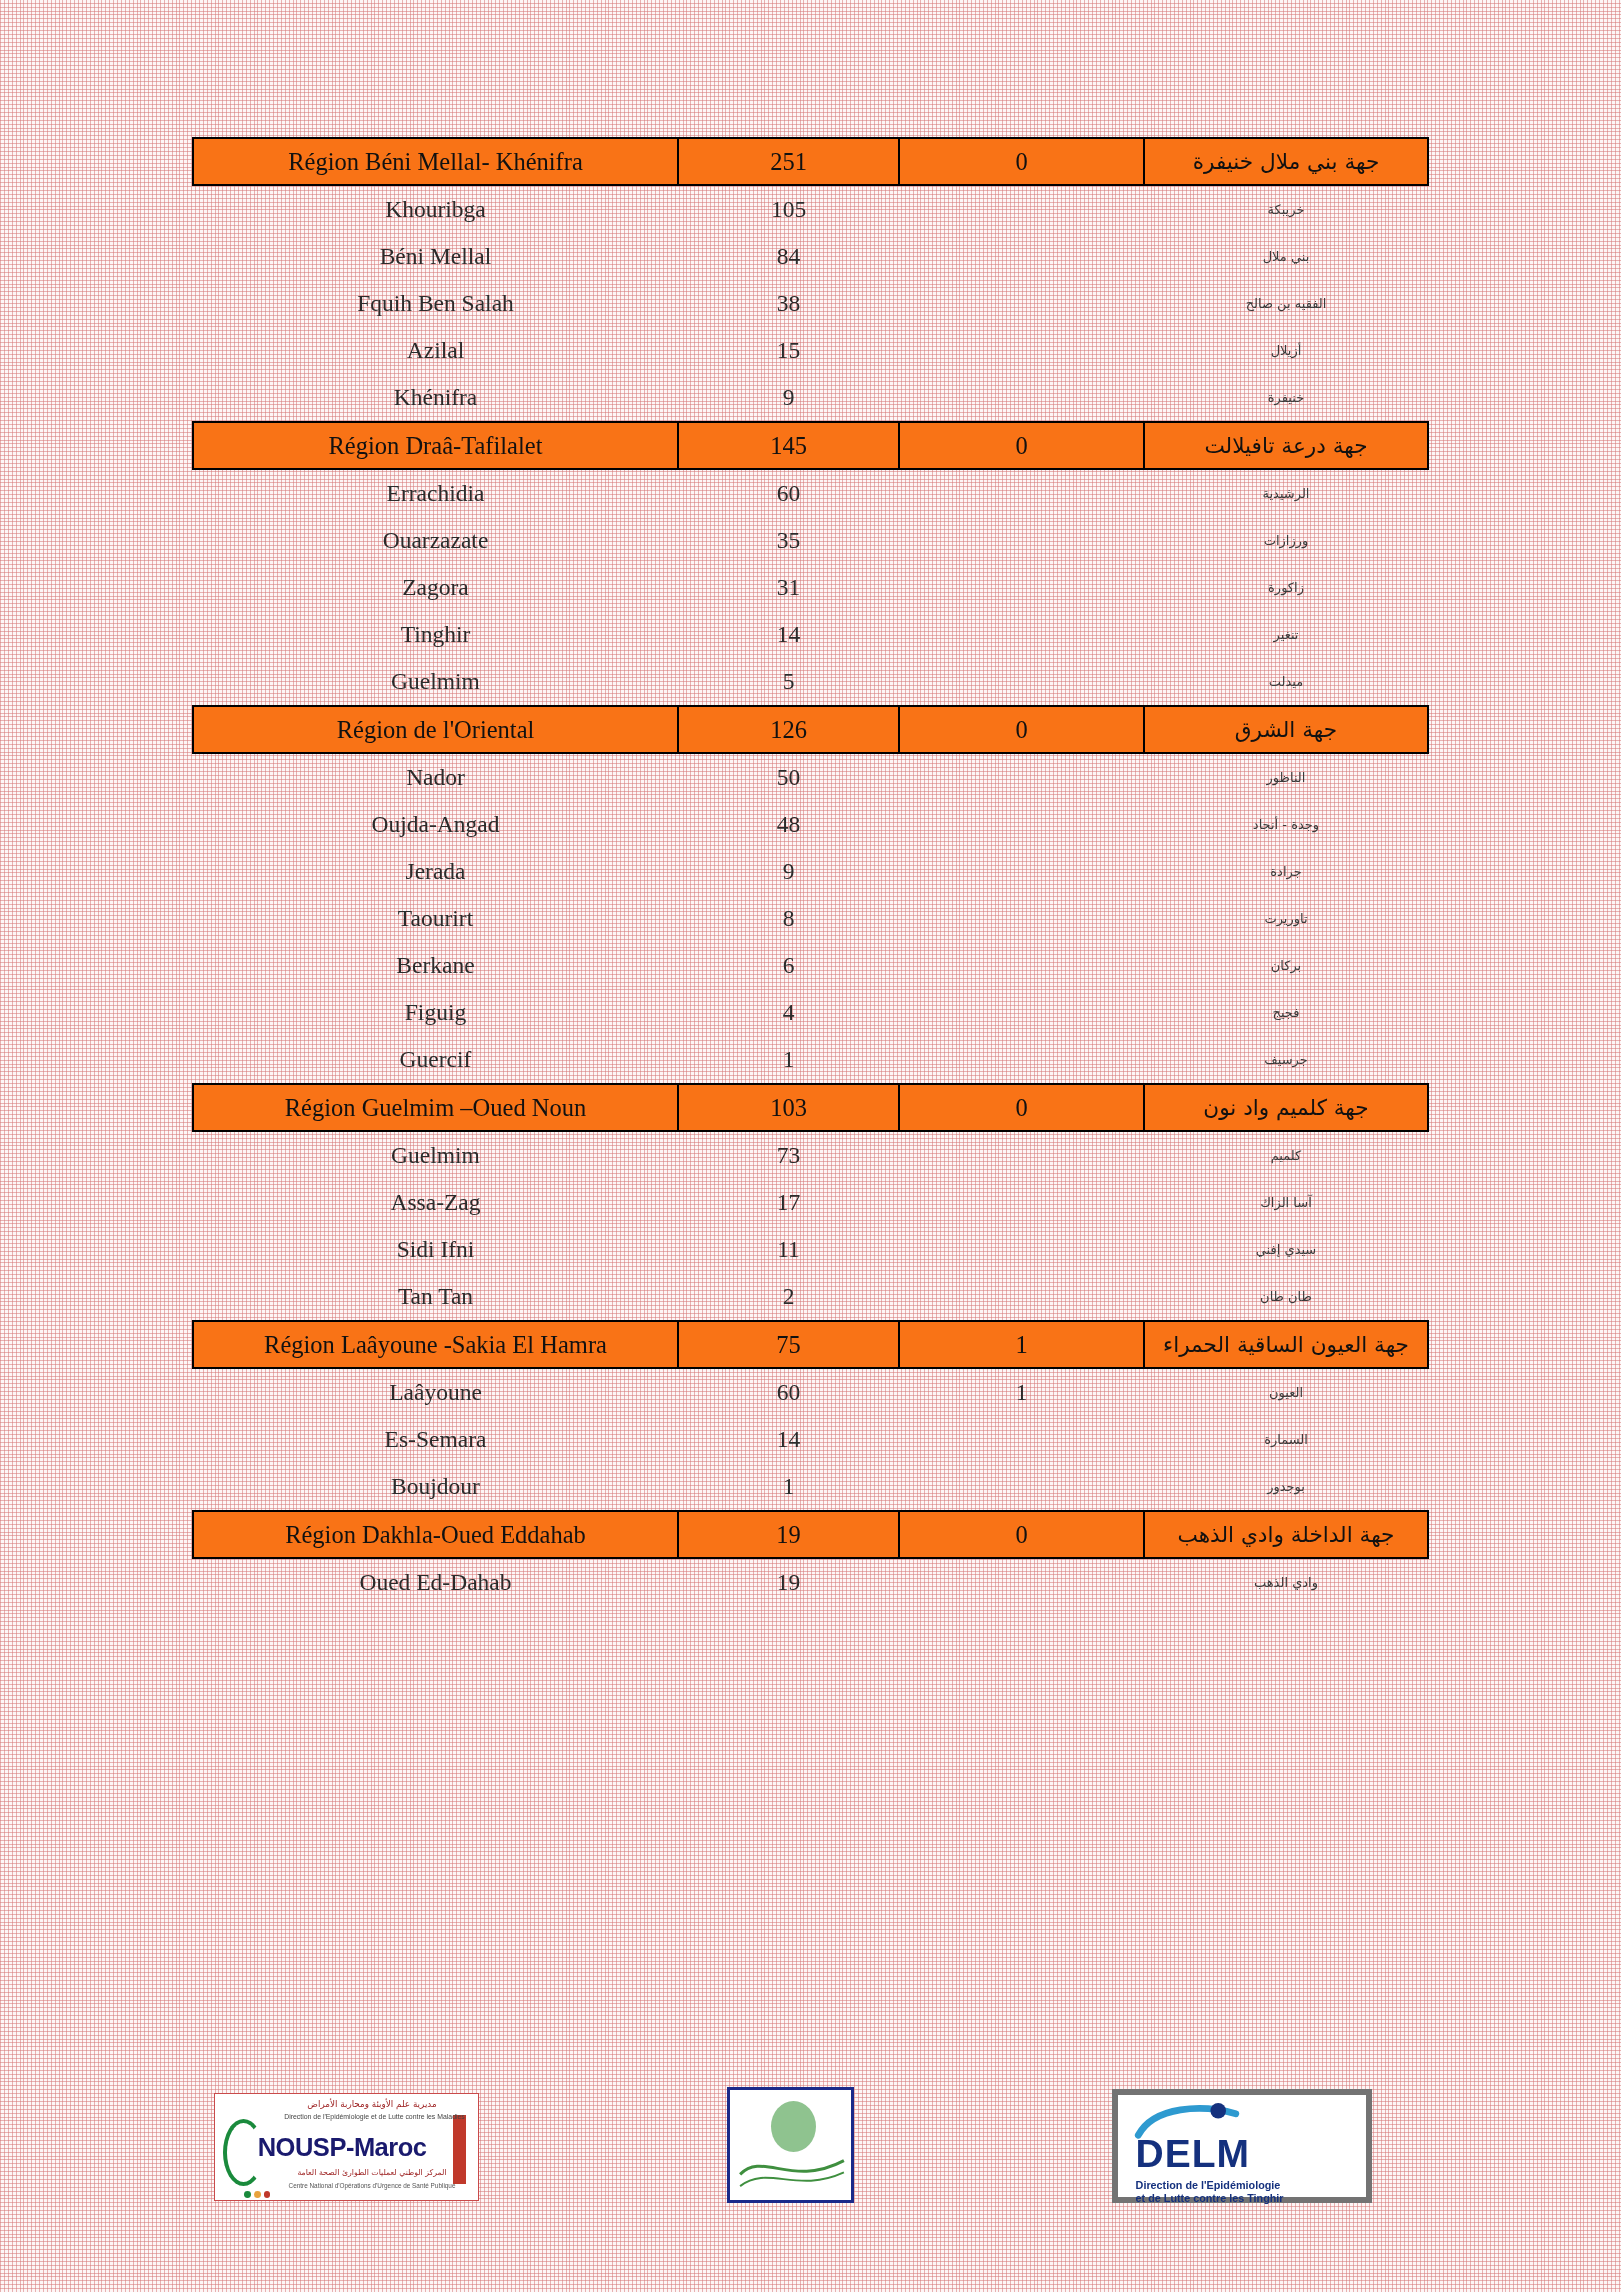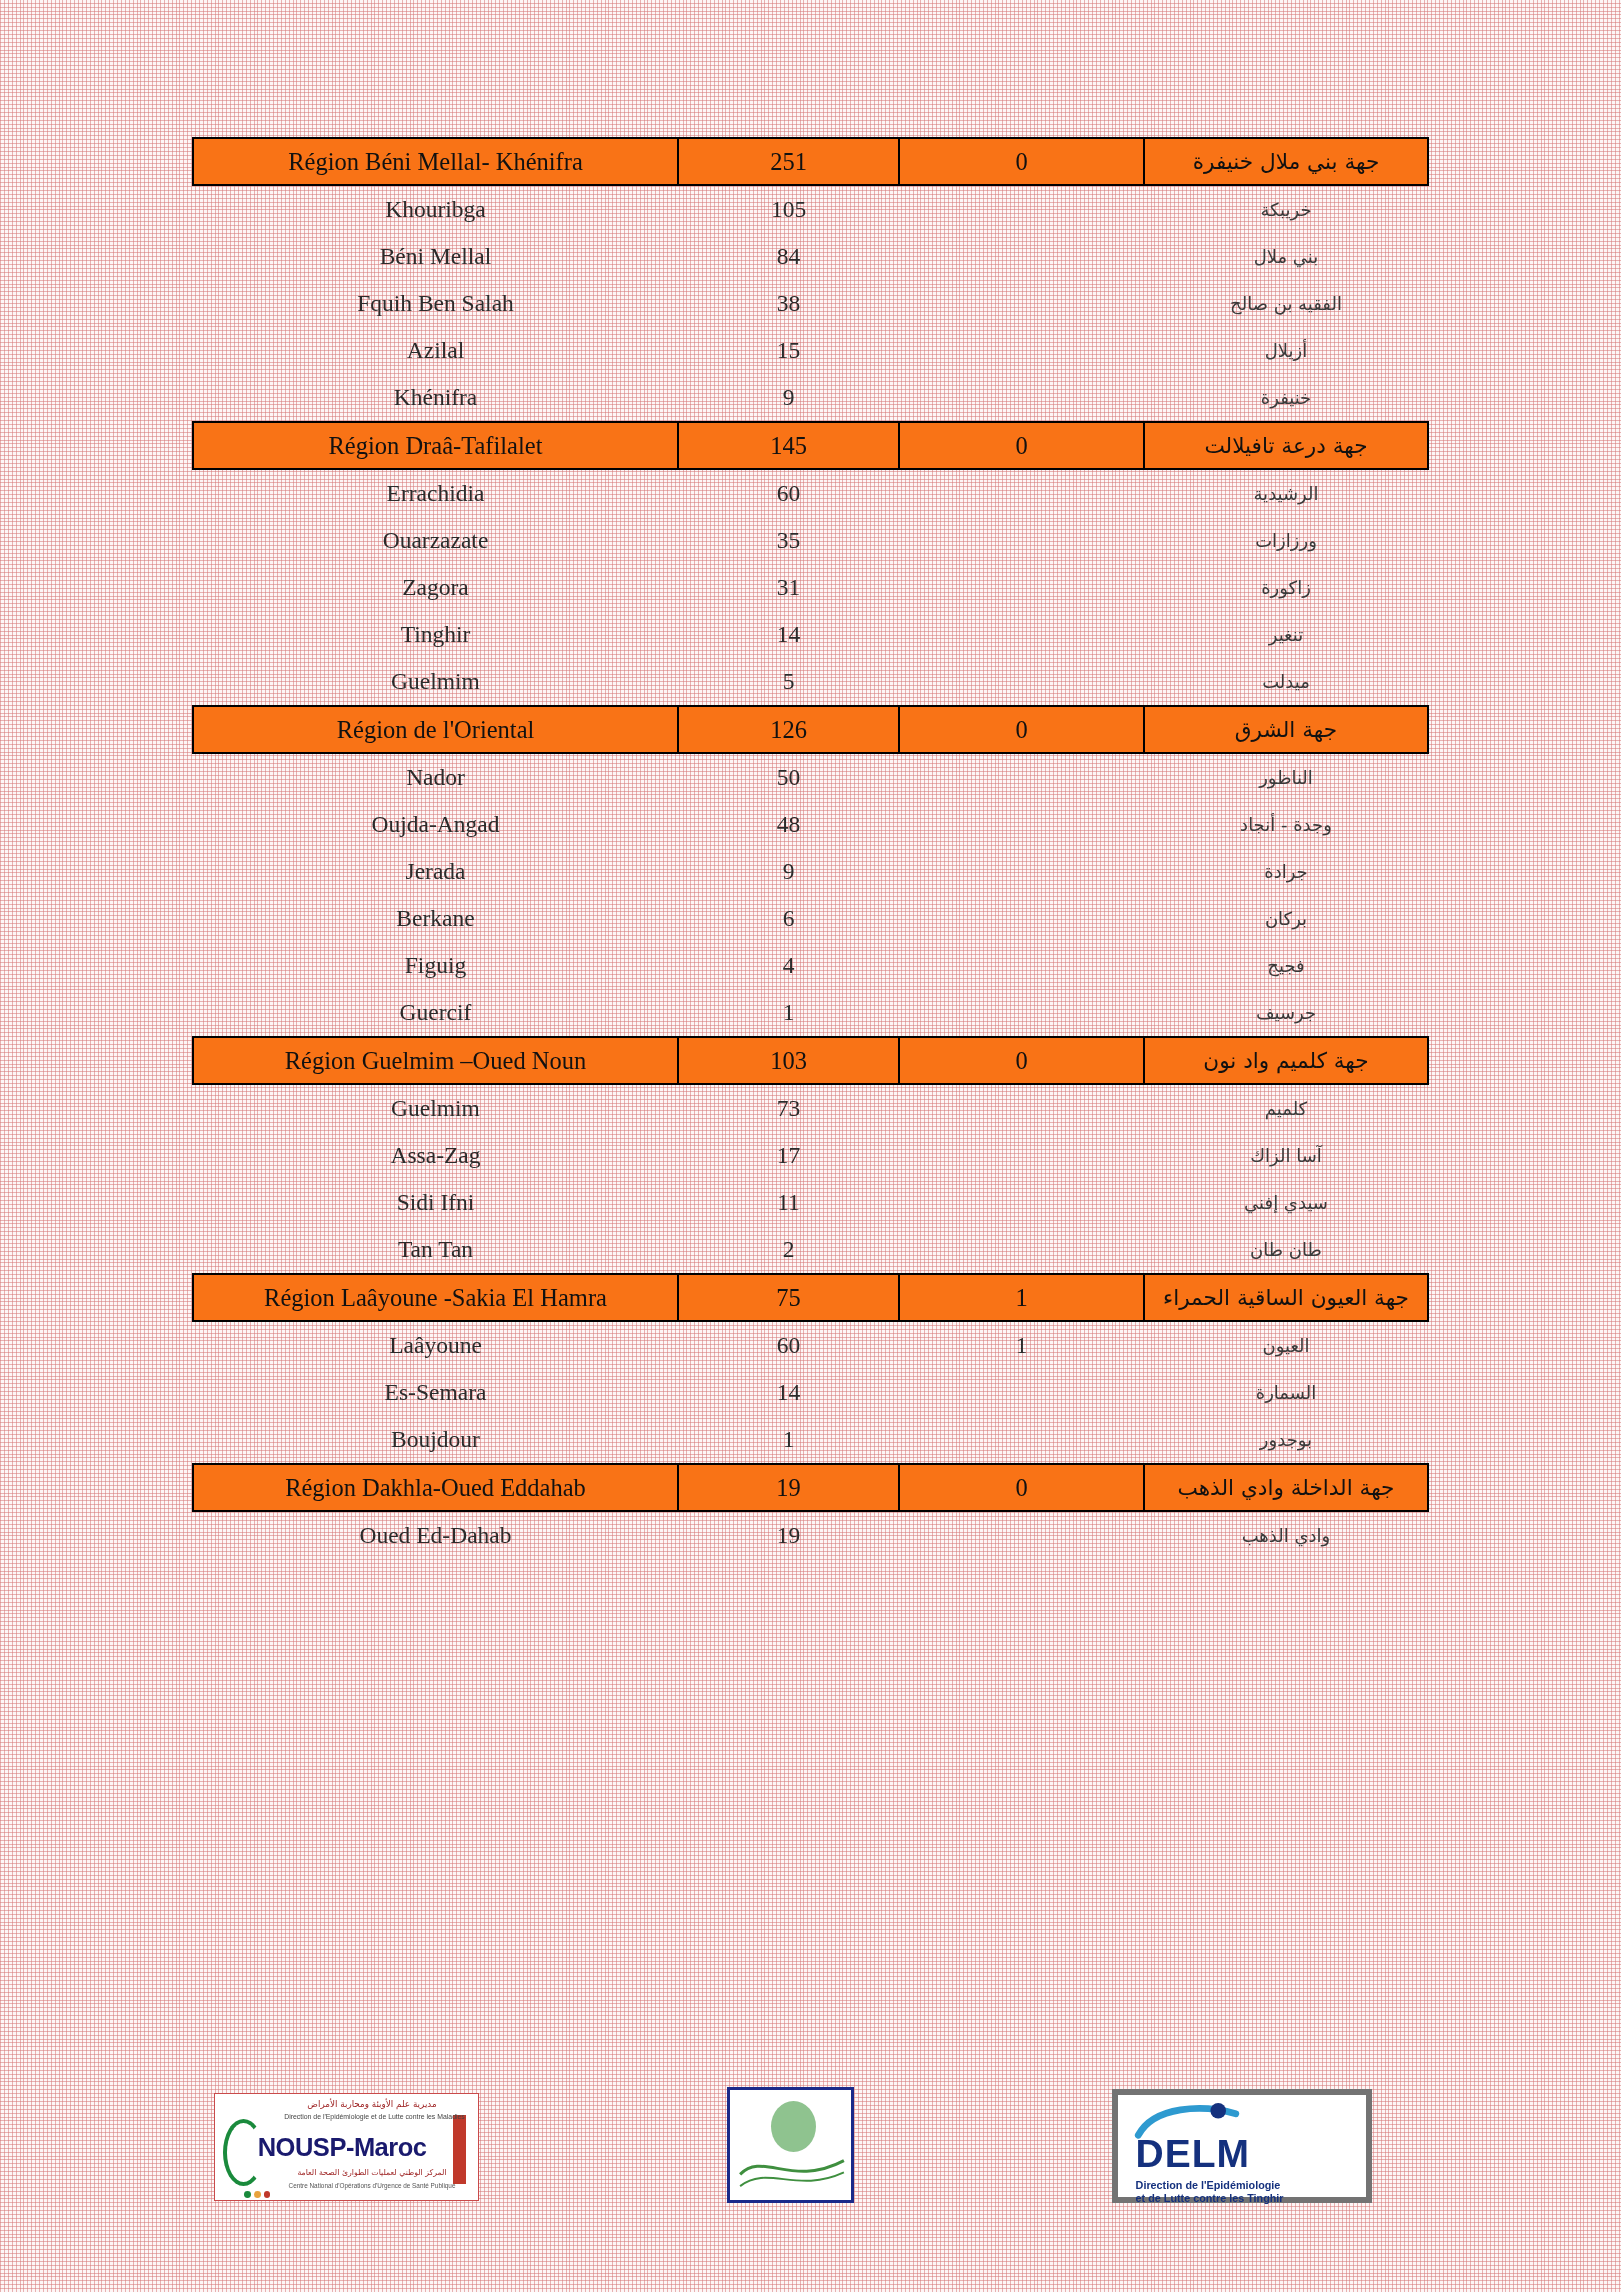--- a/index.html
+++ b/index.html
@@ -62,21 +62,21 @@
     border: none;
     background: transparent;
     height: 45px;
     font-size: 23.5px;
     text-align: center;
     vertical-align: middle;
     color: #2b2b2b;
   }
   tr.city td.ar {
     font-family: "DejaVu Sans", sans-serif;
-    font-size: 18px;
+    font-size: 13px;
     direction: rtl;
     color: #3a3a3a;
   }
   tr.city td.num {
     font-size: 23.5px;
   }
 
   
   .footer {
     position: absolute;
@@ -337,20 +337,26 @@
             <td class="fr">Oujda-Angad</td>
             <td class="num">48</td>
             <td class="num"></td>
             <td class="ar">وجدة - أنجاد</td>
           </tr>
           <tr class="city">
             <td class="fr">Jerada</td>
             <td class="num">9</td>
             <td class="num"></td>
             <td class="ar">جرادة</td>
+          </tr>
+          <tr class="city">
+            <td class="fr">Taourirt</td>
+            <td class="num">8</td>
+            <td class="num"></td>
+            <td class="ar">تاوريرت</td>
           </tr>
           <tr class="city">
             <td class="fr">Berkane</td>
             <td class="num">6</td>
             <td class="num"></td>
             <td class="ar">بركان</td>
           </tr>
           <tr class="city">
             <td class="fr">Figuig</td>
             <td class="num">4</td>

